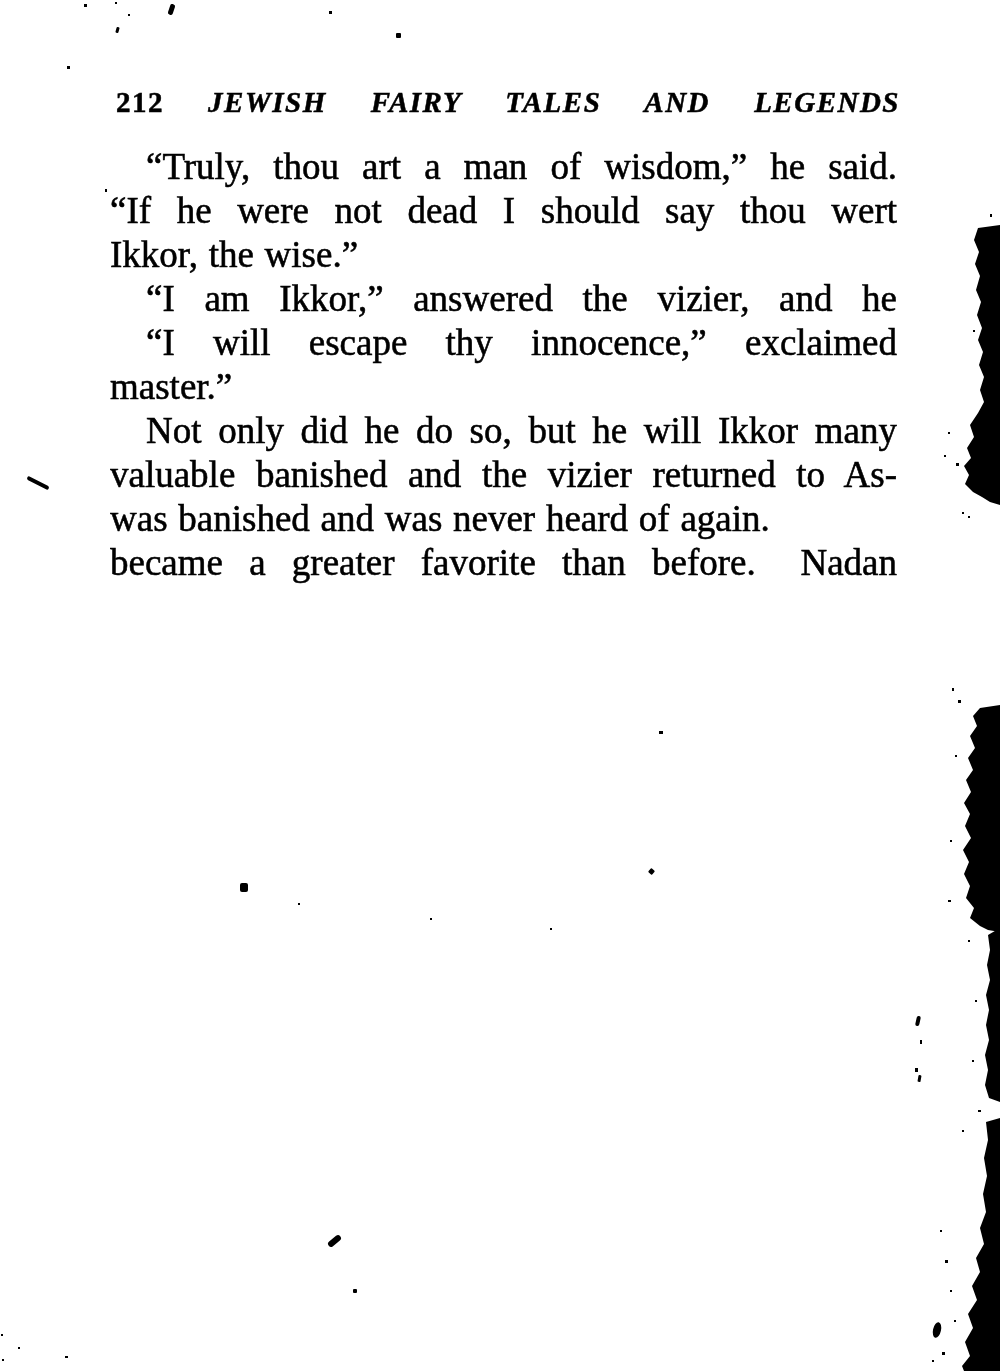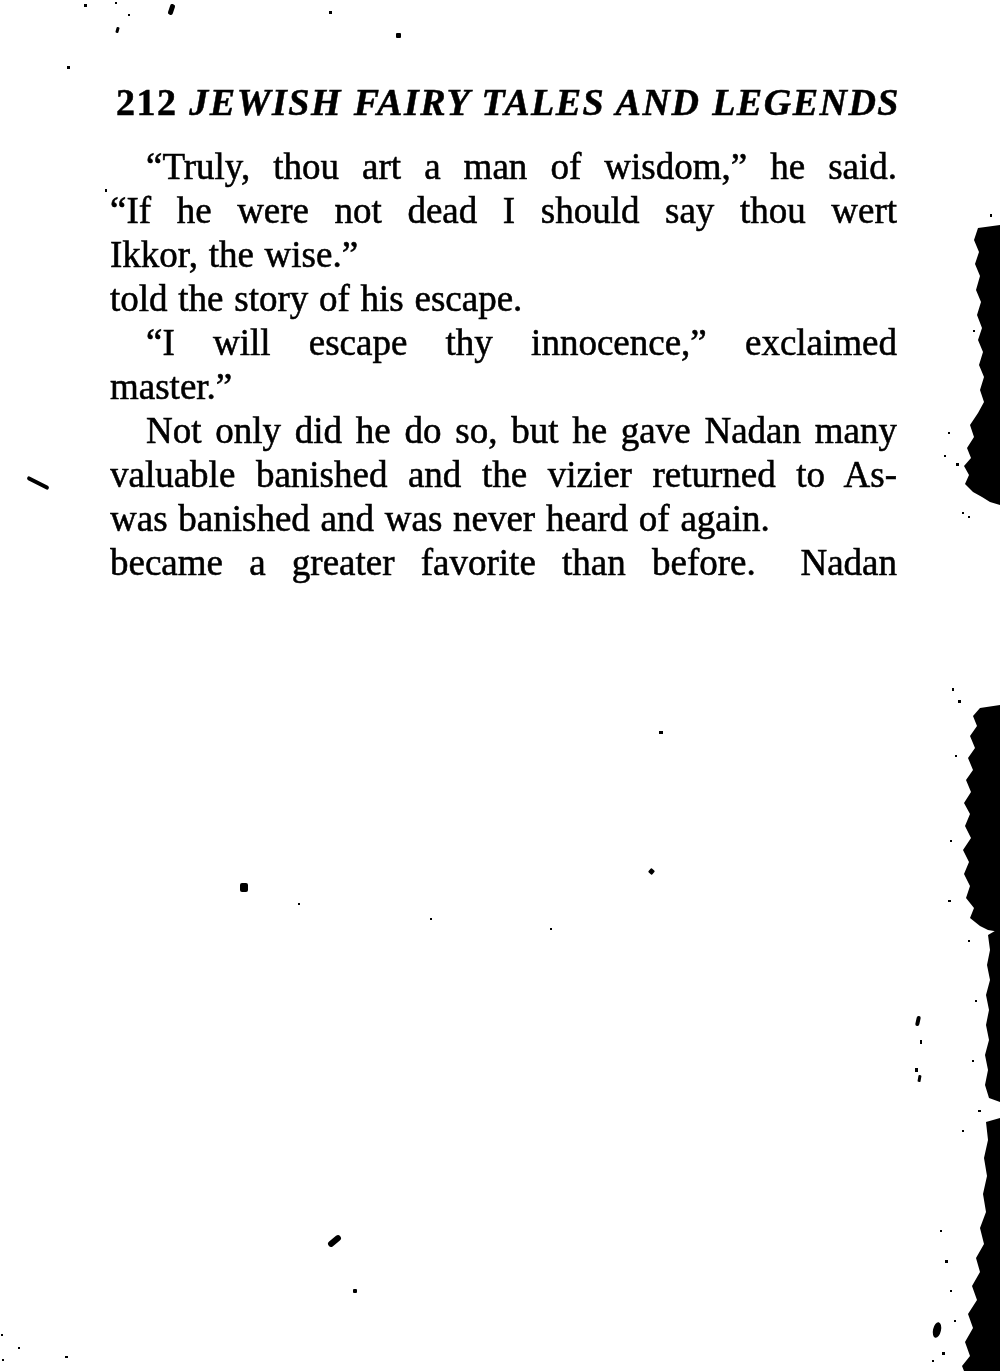--- a/index.html
+++ b/index.html
@@ -11,21 +11,21 @@
     font-family: "Liberation Serif", "DejaVu Serif", serif;
     color: #000;
   }
   .page { position: absolute; inset: 0; }
 
   
   .running-head {
     position: absolute;
     left: 116px; top: 82px;
     width: 784px; height: 44px;
-    font-size: 38px; line-height: 40px;
+    font-size: 29px; line-height: 40px;
     font-weight: bold;
     letter-spacing: 1.5px;
     text-align: justify;
     overflow: hidden;
     -webkit-text-stroke: 0.5px #000;
   }
   .running-head::after { content: ""; display: inline-block; width: 100%; height: 0; }
   .running-head .pagenum { font-style: normal; }
   .running-head .booktitle { font-style: italic; }
 
@@ -62,24 +62,24 @@
 <body>
 
 <div class="page">
 
   <div class="running-head"><span class="pagenum">212</span> <span class="booktitle">JEWISH FAIRY TALES AND LEGENDS</span></div>
 
   <div class="textblock">
     <div class="line indent just">“Truly, thou art a man of wisdom,” he said.</div>
     <div class="line just">“If he were not dead I should say thou wert</div>
     <div class="line">Ikkor, the wise.”</div>
-    <div class="line">told the story of his escape.</div>
+    <div class="line indent just">“I am Ikkor,” answered the vizier, and he</div>
     <div class="line indent just">“I will escape thy innocence,” exclaimed</div>
     <div class="line">master.”</div>
-    <div class="line indent just">Not only did he do so, but he gave Nadan many</div>
+    <div class="line indent just">Not only did he do so, but he will Ikkor many</div>
     <div class="line just">valuable banished and the vizier returned to As-</div>
     <div class="line">was banished and was never heard of again.</div>
     <div class="line just">became a greater favorite than before.  Nadan</div>
   </div>
 
   <svg class="edge-artifact" viewBox="0 0 80 1371" xmlns="http://www.w3.org/2000/svg" aria-hidden="true">
     <path fill="#000" d="M80,225 L58,228 L54,240 L59,252 L55,264 L60,276 L56,290 L61,302 L57,315 L62,328 L58,340 L63,352 L59,365 L64,377 L60,390 L64,402 L58,413 L50,425 L54,437 L47,448 L51,458 L44,466 L49,475 L45,484 L53,492 L62,497 L70,502 L80,505 Z"></path>
     <path fill="#000" d="M80,705 L60,708 L53,716 L57,726 L50,736 L55,748 L48,758 L53,770 L46,780 L51,792 L44,803 L50,814 L45,826 L51,838 L43,850 L49,862 L44,874 L50,886 L46,898 L54,908 L50,918 L60,926 L68,930 L80,932 Z"></path>
     <path fill="#000" d="M80,928 L68,935 L70,950 L67,965 L70,980 L66,995 L69,1010 L66,1025 L69,1040 L65,1055 L68,1070 L65,1085 L69,1098 L80,1102 Z"></path>
     <path fill="#000" d="M80,1118 L66,1122 L68,1140 L64,1158 L67,1176 L63,1194 L66,1212 L60,1228 L64,1244 L56,1258 L60,1272 L52,1286 L57,1300 L48,1314 L53,1328 L45,1342 L50,1356 L42,1366 L44,1371 L80,1371 Z"></path>

